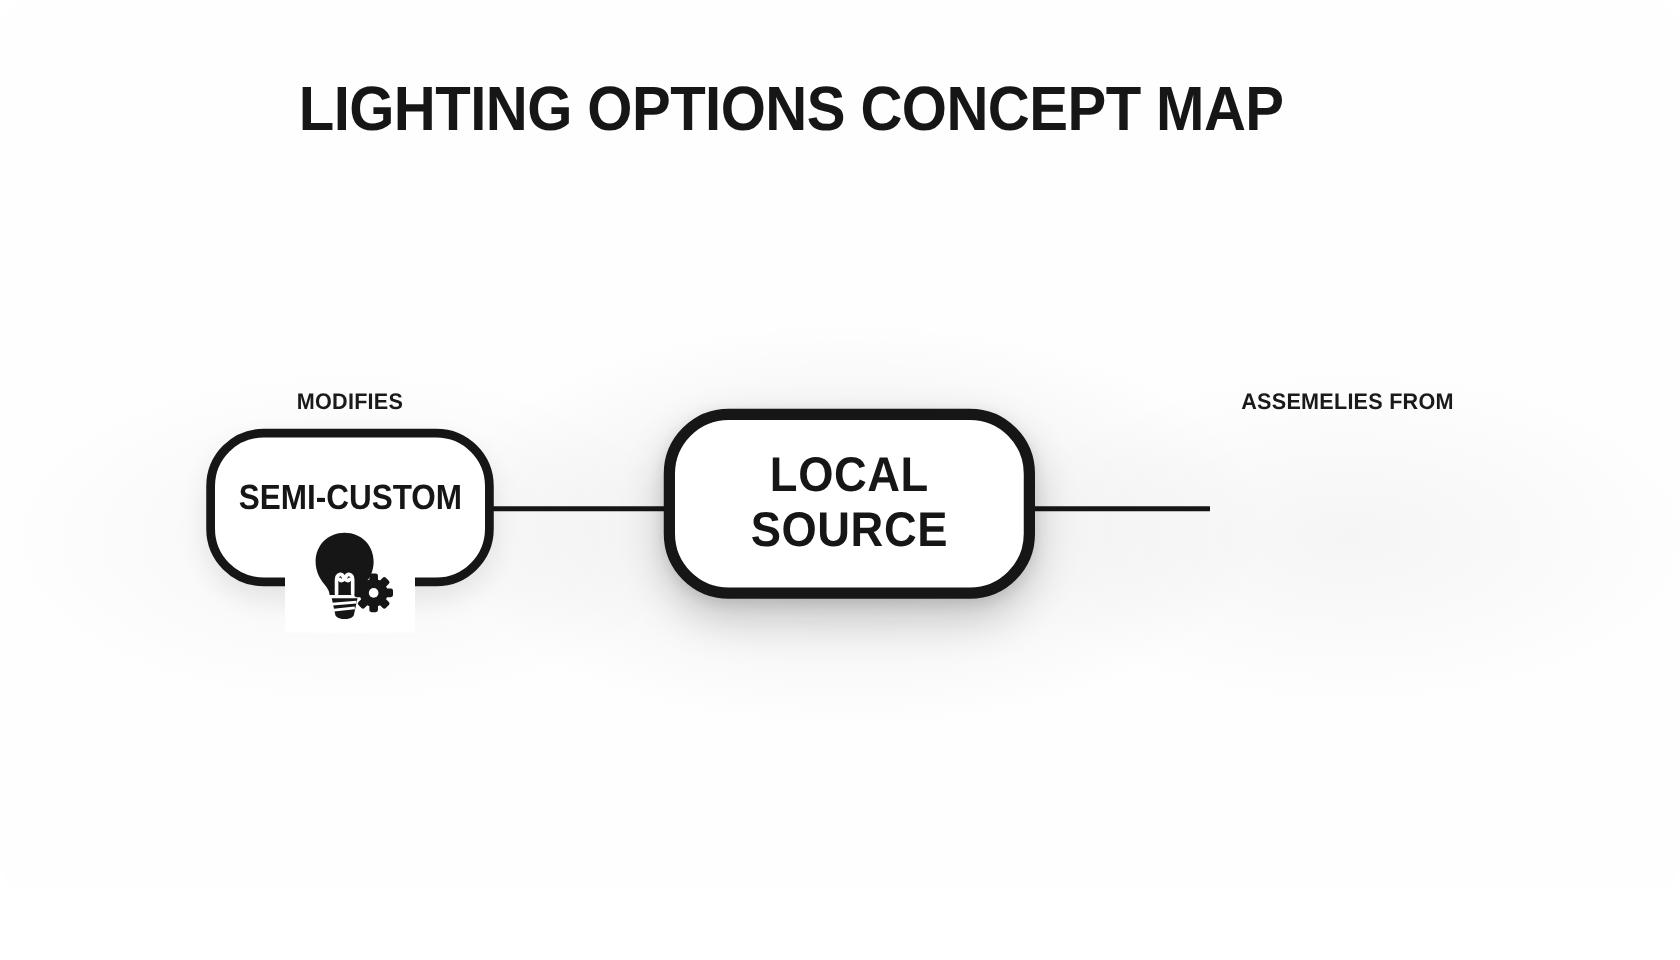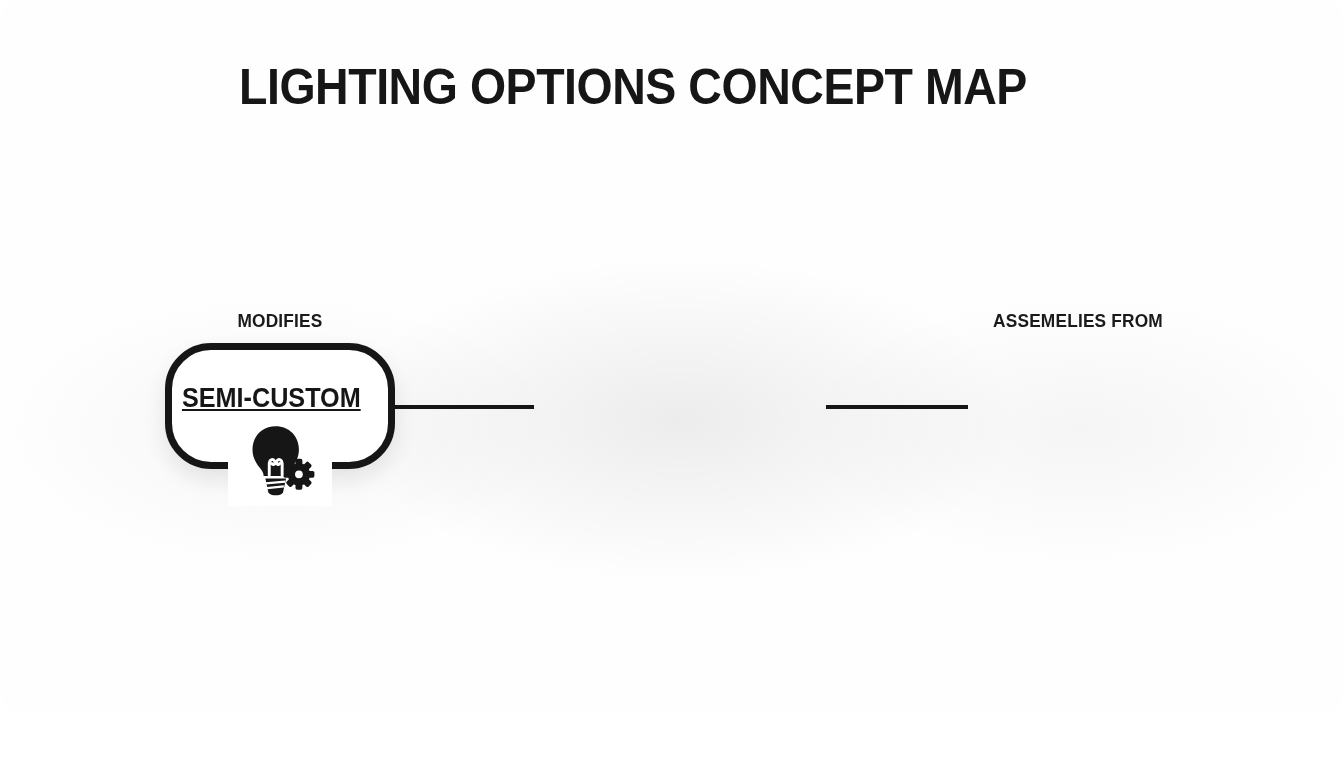--- a/index.html
+++ b/index.html
@@ -56,23 +56,22 @@
   .connector-left  { left: 394px; width: 140px; }
   .connector-right { left: 826px; width: 142px; }
 
   .node {
     position: absolute;
     background: #ffffff;
     border: 7px solid #161616;
     border-radius: 46px;
     display: flex;
     align-items: center;
-    justify-content: flex-start;
+    justify-content: center;
     z-index: 1;
-    text-decoration: underline;
   }
   .node-left {
     left: 165px; top: 343px; width: 230px; height: 126px;
     padding-bottom: 16px;
     box-shadow: 0 10px 22px rgba(0,0,0,0.09);
   }
   .node-center {
     left: 531px; top: 327px; width: 297px; height: 152px;
     border-width: 9px;
     border-radius: 52px;
@@ -150,15 +149,18 @@
         <path fill="#161616" d="M45,6 C29.5,6 18,17.5 18,33 C18,42 22,49 26.5,54.5 C29,57.5 31,60.5 31,64 L59,64 C59,60.5 61,57.5 63.5,54.5 C68,49 72,42 72,33 C72,17.5 60.5,6 45,6 Z"></path>
 
         <path fill="none" stroke="#ffffff" stroke-width="3.4" stroke-linecap="round" d="M37.5,63 L37.5,50 C37.5,44 43,43.2 44,47.5 C44.7,50.5 41.5,51.5 40.5,49.5 M52.5,63 L52.5,50 C52.5,44 47,43.2 46,47.5 C45.3,50.5 48.5,51.5 49.5,49.5"></path>
 
         <path fill="#161616" d="M33,67 L57,67 L53.5,83 C51,87.5 39,87.5 36.5,83 Z"></path>
         <path stroke="#ffffff" stroke-width="2.6" fill="none" d="M33.5,72.5 L56,70.5 M35,78 L54.5,76"></path>
       </svg>
     </span>
   </div>
 
+  <div class="node node-center">
+    <span class="node-text">LOCAL SOURCE</span>
+  </div>
 
 
 </div>
 
 </body></html>

